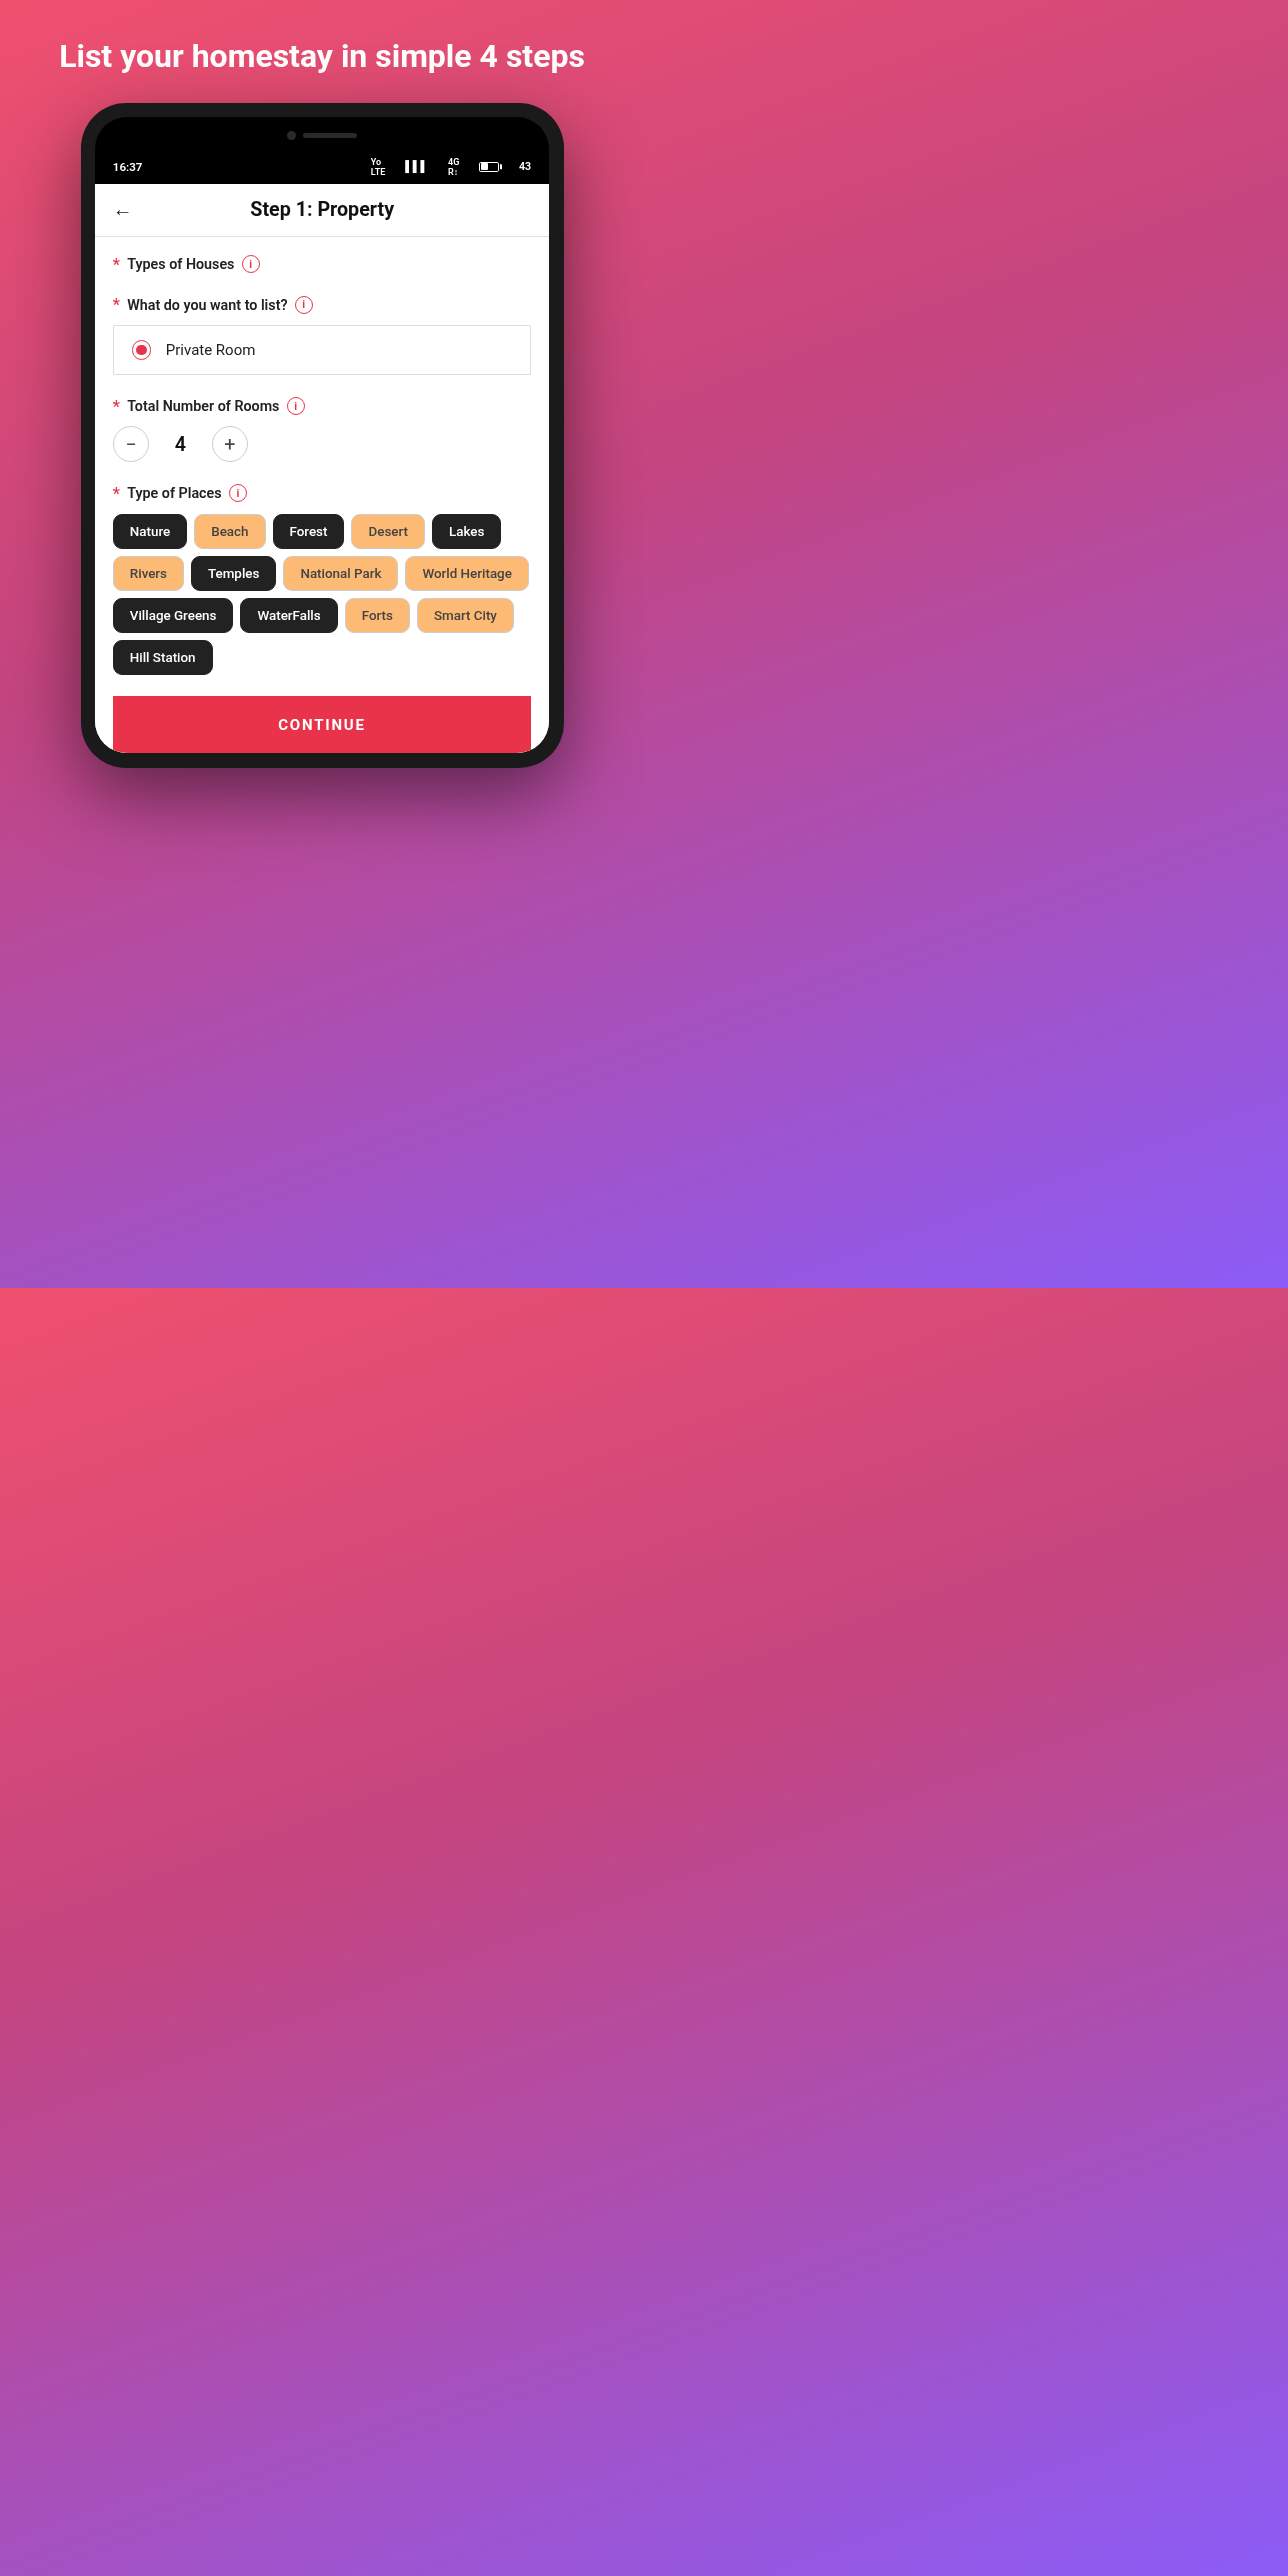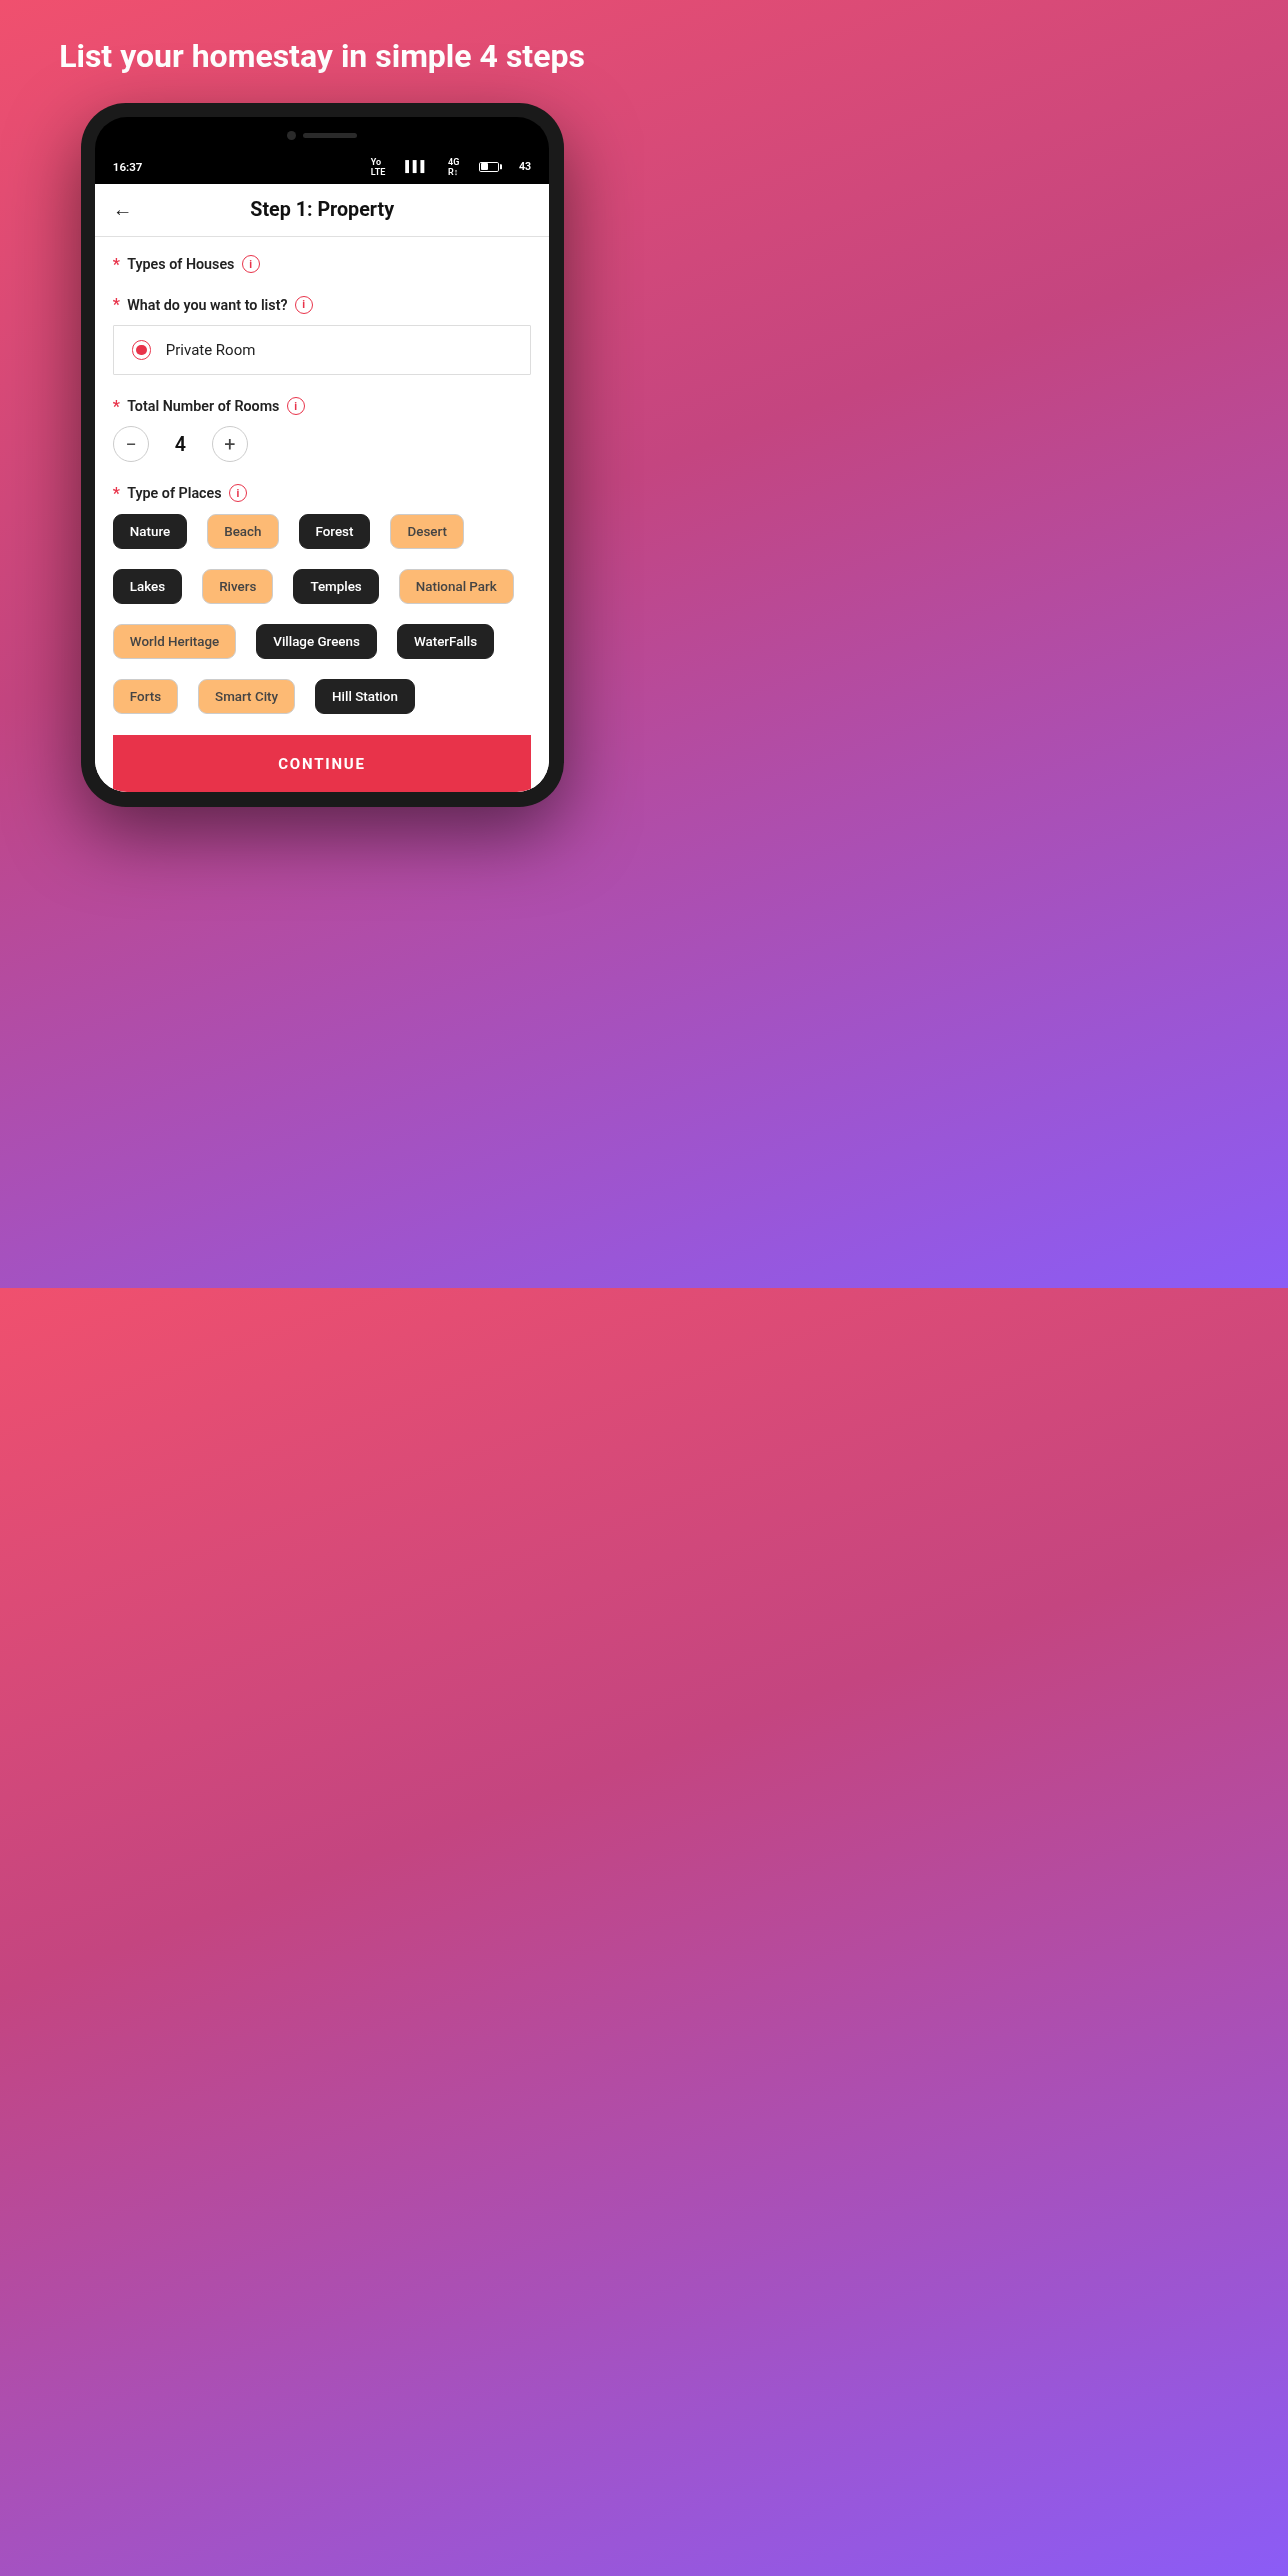--- a/index.html
+++ b/index.html
@@ -239,21 +239,21 @@
       font-size: 19.7px;
       font-weight: 600;
       color: #111;
       min-width: 27px;
       text-align: center;
     }
     
     .tags-grid {
       display: flex;
       flex-wrap: wrap;
-      gap: 20px;
+      gap: 7px;
     }
     .tag {
       padding: 9px 16px;
       border-radius: 9px;
       font-size: 13.4px;
       font-weight: 500;
       cursor: pointer;
       border: 1.3px solid #ccc;
       background: #fdba74;
       color: #444;

